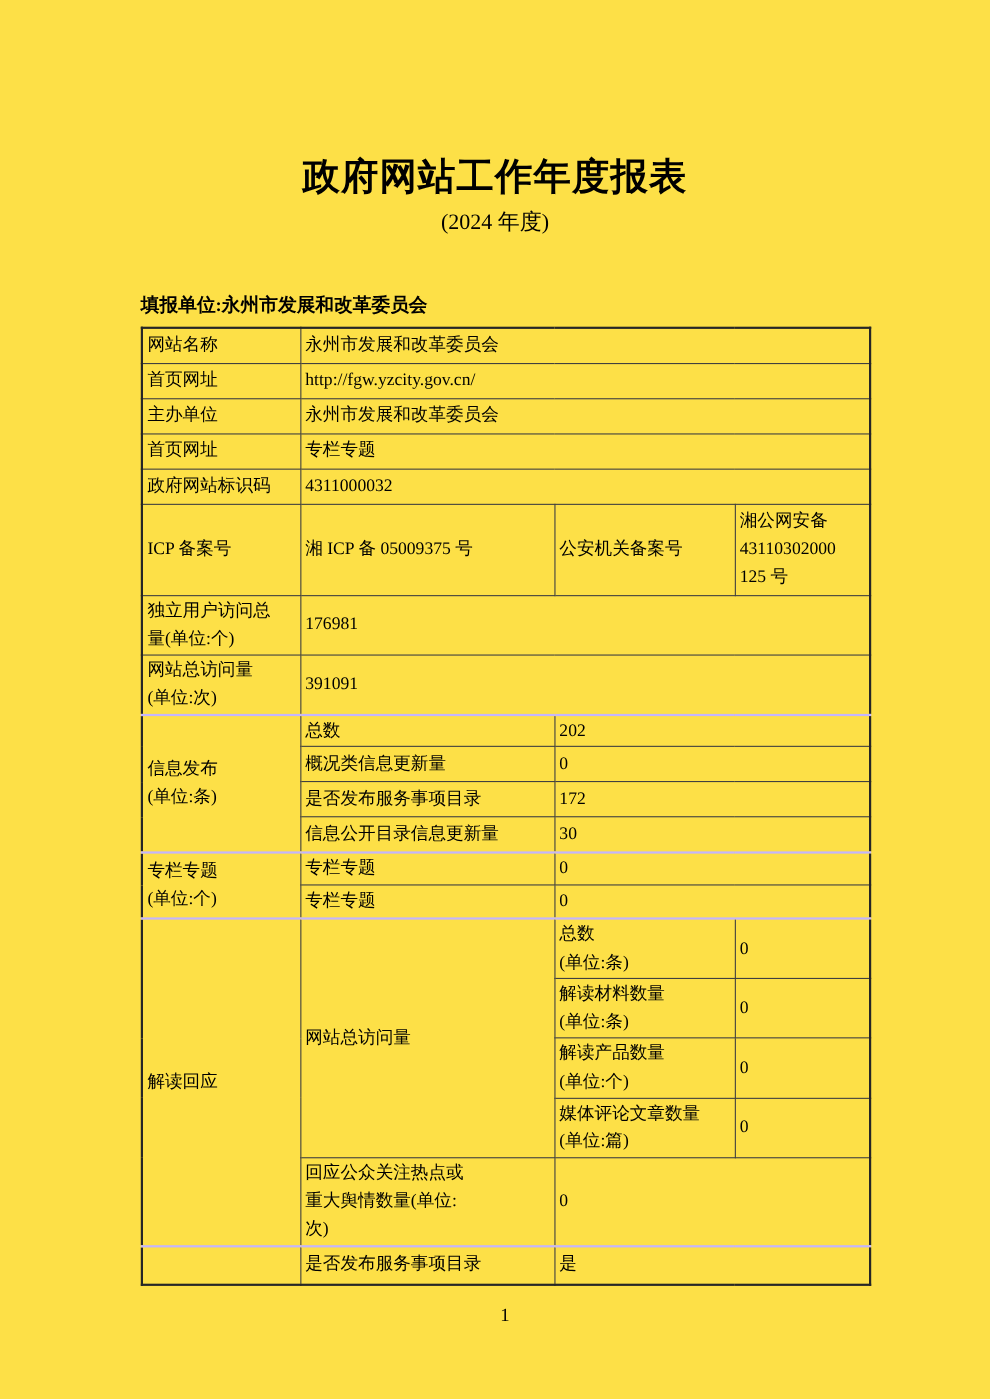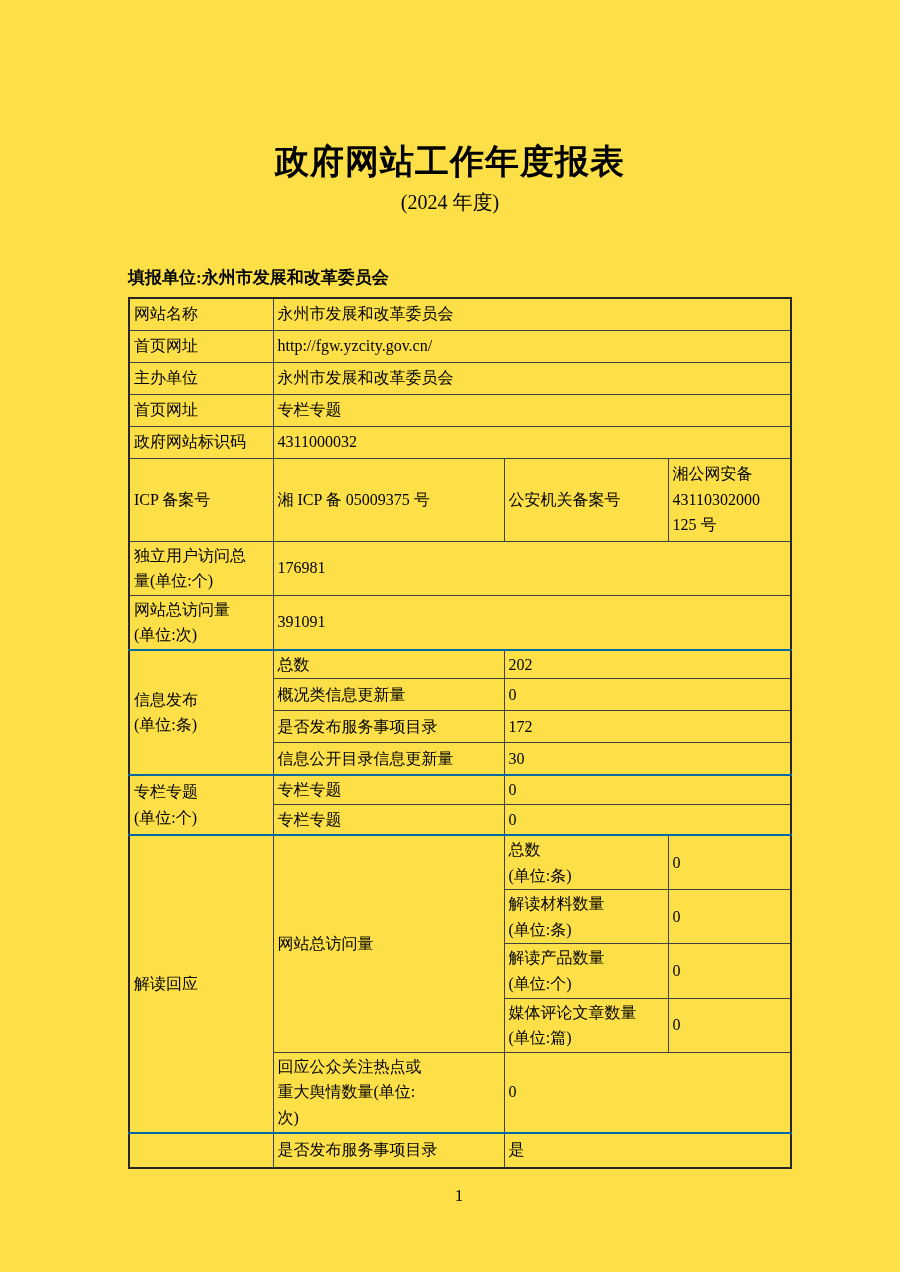--- a/index.html
+++ b/index.html
@@ -47,21 +47,21 @@
   }
   table.report td {
     border: 1px solid #404040;
     vertical-align: middle;
     font-size: 16px;
     line-height: 1.6;
     padding: 1px 4px;
     white-space: pre-line;
     overflow: hidden;
   }
-  tr.sec td { border-top: 2px solid #0369a1; }
+  tr.sec td { border-top: 2px solid #c4b5fd; }
   .pagenum {
     position: absolute;
     top: 1186px; left: 128px;
     width: 662px;
     text-align: center;
     font-size: 17px;
   }
 </style>
 </head>
 <body>

